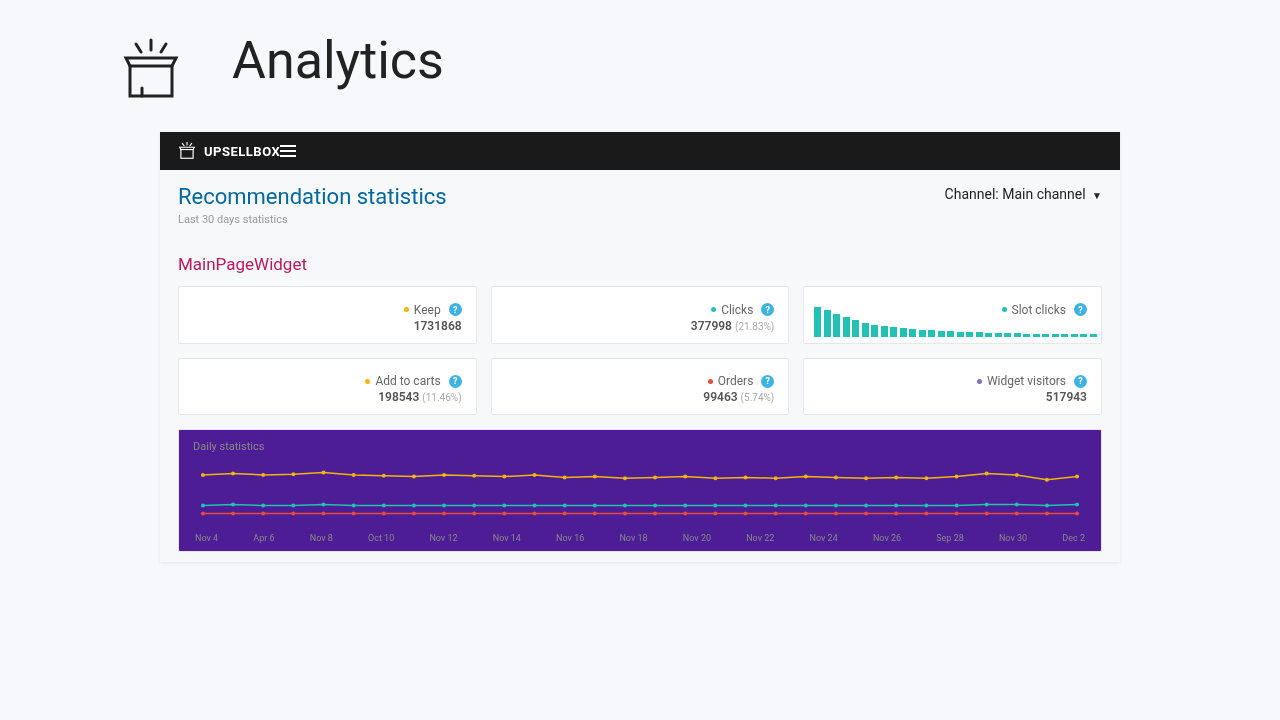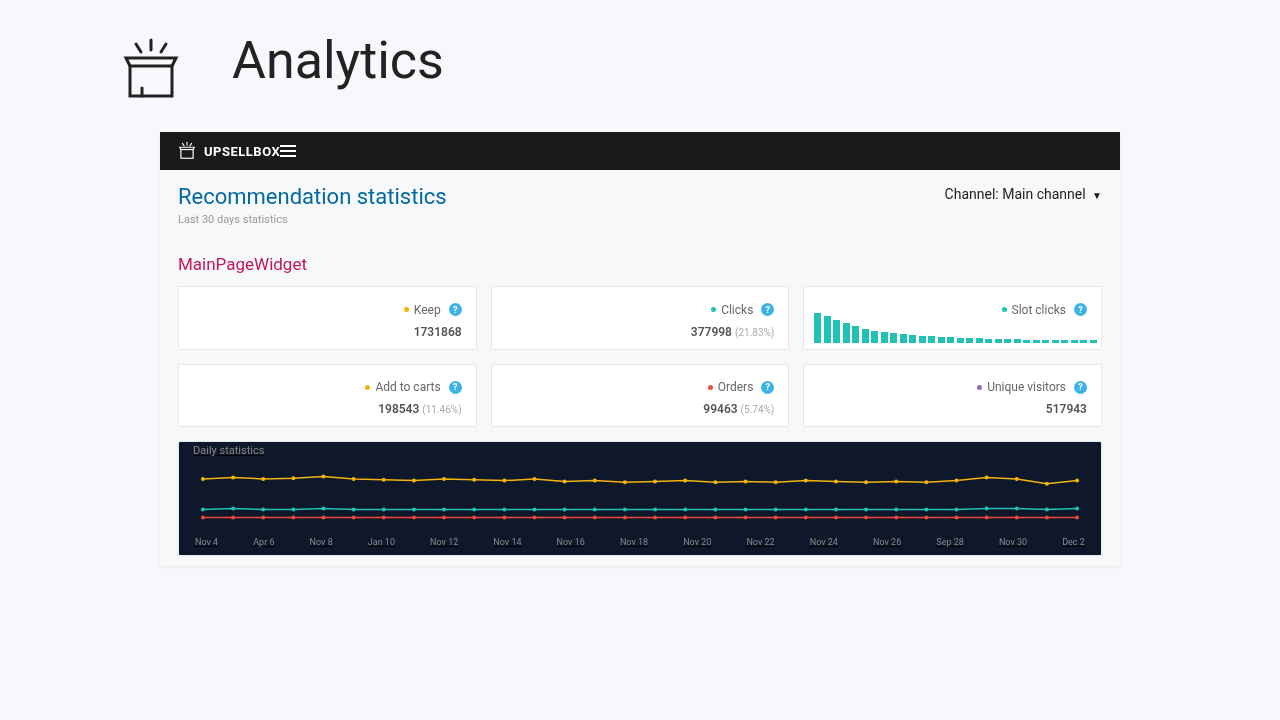--- a/index.html
+++ b/index.html
@@ -144,44 +144,43 @@
   font-size: 9px;
   align-items: center;
   justify-content: center;
   font-weight: 700;
   margin-left: 3px;
 }
 .card .value {
   font-size: 12px;
   color: #555;
   font-weight: 600;
-  margin-top: 8px;
+  margin-top: 2px;
 }
 .card .pct { color: #aaa; font-weight: 400; font-size: 10px; }
 .spark {
   position: absolute;
   left: 10px;
   bottom: 6px;
   display: flex;
   align-items: flex-end;
   gap: 2.5px;
   height: 30px;
 }
 .spark span {
   display: block;
   width: 7px;
   background: #21c1b3;
 }
 .daily {
   margin-top: 14px;
-  background: #0f172a;
+  background: #4c1d95;
   border: 1px solid #e5e7eb;
   border-radius: 2px;
-  padding: 2px 14px 2px;
-  text-decoration: underline;
+  padding: 10px 14px 2px;
 }
 .daily h4 {
   font-size: 11px;
   font-weight: 400;
   color: #888;
   margin-bottom: 6px;
 }
 .daily svg { width: 100%; height: 72px; display: block; }
 .xaxis {
   display: flex;
@@ -327,21 +326,21 @@
         <div class="card">
           <div class="body"><div class="label">
               <span class="dot" style="background:#e74c3c"></span>
               <span>Orders</span>
               <span class="help">?</span>
             </div><div class="value">99463 <span class="pct">(5.74%)</span></div></div>
         </div>
         <div class="card">
           <div class="body"><div class="label">
               <span class="dot" style="background:#8e6cc4"></span>
-              <span>Unique visitors</span>
+              <span>Widget visitors</span>
               <span class="help">?</span>
             </div><div class="value">517943</div></div>
         </div>
       </div>
 
     <div class="daily">
       <h4>Daily statistics</h4>
       <svg id="daily-svg" viewBox="0 0 900 72" preserveAspectRatio="none">
           <path d="M10,16L40.3448275862069,14.400000000000006L70.6896551724138,16L101.03448275862068,15.200000000000003L131.3793103448276,13.600000000000001L161.7241379310345,16L192.06896551724137,16.799999999999997L222.41379310344828,17.599999999999994L252.75862068965517,16L283.1034482758621,16.799999999999997L313.448275862069,17.599999999999994L343.7931034482759,16L374.13793103448273,18.4L404.48275862068965,17.599999999999994L434.82758620689657,19.199999999999996L465.1724137931035,18.4L495.51724137931035,17.599999999999994L525.8620689655172,19.199999999999996L556.2068965517242,18.4L586.551724137931,19.199999999999996L616.896551724138,17.599999999999994L647.2413793103449,18.4L677.5862068965517,19.199999999999996L707.9310344827586,18.4L738.2758620689655,19.199999999999996L768.6206896551723,17.599999999999994L798.9655172413793,14.400000000000006L829.3103448275862,16L859.6551724137931,20.799999999999997L890,17.599999999999994" fill="none" stroke="#f2b50d" stroke-width="1.5"></path>
           <circle cx="10" cy="16" r="2" fill="#f2b50d"></circle>
@@ -434,21 +433,21 @@
           <circle cx="768.6206896551723" cy="54.4" r="2" fill="#e74c3c"></circle>
           <circle cx="798.9655172413793" cy="54.4" r="2" fill="#e74c3c"></circle>
           <circle cx="829.3103448275862" cy="54.4" r="2" fill="#e74c3c"></circle>
           <circle cx="859.6551724137931" cy="54.4" r="2" fill="#e74c3c"></circle>
           <circle cx="890" cy="54.4" r="2" fill="#e74c3c"></circle>
         </svg>
       <div class="xaxis" id="xaxis">
           <span>Nov 4</span>
           <span>Apr 6</span>
           <span>Nov 8</span>
-          <span>Jan 10</span>
+          <span>Oct 10</span>
           <span>Nov 12</span>
           <span>Nov 14</span>
           <span>Nov 16</span>
           <span>Nov 18</span>
           <span>Nov 20</span>
           <span>Nov 22</span>
           <span>Nov 24</span>
           <span>Nov 26</span>
           <span>Sep 28</span>
           <span>Nov 30</span>

